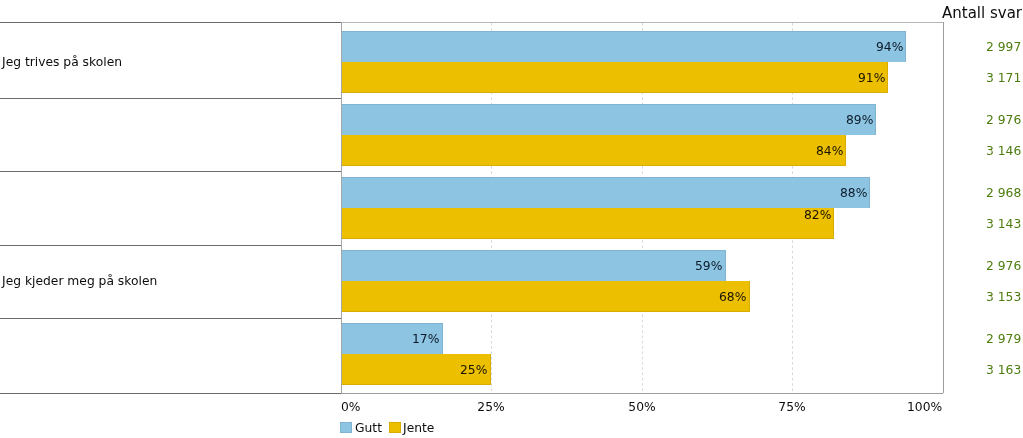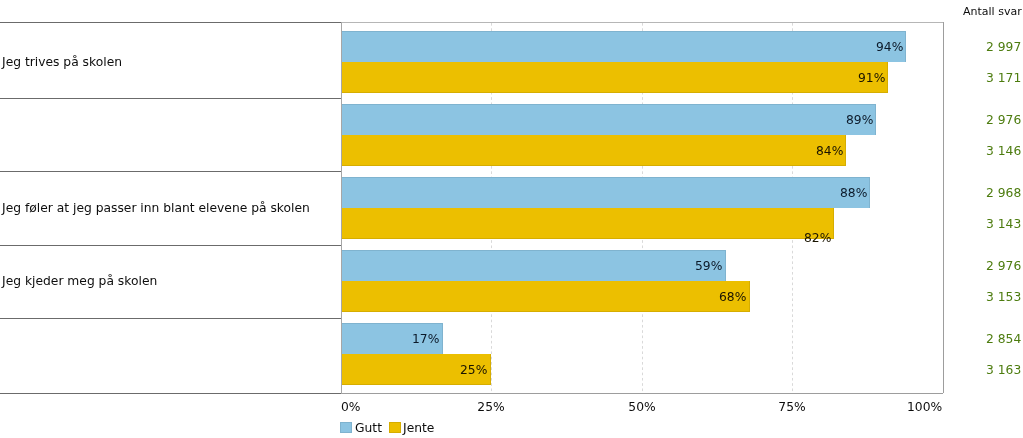--- a/index.html
+++ b/index.html
@@ -34,35 +34,34 @@
 
   
   .tick{position:absolute;font-size:12.3px;line-height:1;white-space:nowrap;color:#0d0d0d;}
 
   
   .legend-sw{position:absolute;width:11.5px;height:10.5px;box-sizing:border-box;border:1px solid;}
   .legend-tx{position:absolute;font-size:12.3px;line-height:1;white-space:nowrap;color:#0d0d0d;}
 
   
   .count{position:absolute;font-size:12.3px;line-height:1;white-space:nowrap;text-align:right;color:#4d7c0f;}
-  #counts-title{position:absolute;font-size:11px;line-height:1;white-space:nowrap;color:#0d0d0d;}
+  #counts-title{position:absolute;font-size:15px;line-height:1;white-space:nowrap;color:#0d0d0d;}
 </style>
 </head>
 <body>
 
 <div class="root">
   <div id="cat-table">
       <div class="cat-rule" style="top: 22.3px;"></div>
       <div class="cat-rule" style="top: 98.1px;"></div>
       <div class="cat-rule" style="top: 171.1px;"></div>
       <div class="cat-rule" style="top: 244.7px;"></div>
       <div class="cat-rule" style="top: 317.6px;"></div>
       <div class="cat-rule" style="top: 393.2px;"></div>
       <div class="cat-label" style="top: 56.3775px;">Jeg trives på skolen</div>
-      <div class="cat-label" style="top: 202.378px;">Jeg føler at jeg passer inn blant elevene på skolen</div>
       <div class="cat-label" style="top: 275.428px;">Jeg kjeder meg på skolen</div>
     </div>
   <div class="frame" id="plot-top" style="top: 22.3px;"></div>
   <div class="frame" id="plot-right" style="left: 942.5px; top: 22.3px; height: 370.9px;"></div>
   <div class="frame" id="plot-bottom" style="top: 393.2px;"></div>
   <div id="gridlayer">
       <div class="grid" style="left: 491px; top: 23.3px; height: 369.9px;"></div>
       <div class="grid" style="left: 642px; top: 23.3px; height: 369.9px;"></div>
       <div class="grid" style="left: 792px; top: 23.3px; height: 369.9px;"></div>
     </div>
@@ -76,31 +75,31 @@
       <div class="bar" style="left: 340.5px; top: 104.1px; height: 30.8px; width: 535.78px; background: rgb(140, 196, 226); border-style: solid; border-color: rgb(127, 179, 207); border-width: 1px 1px 0px;"></div>
       <div class="bar-val light" style="right: 149.92px; top: 114.078px;">89%</div>
       <div class="count" style="right: 1.6px; top: 113.878px;">2 976</div>
       <div class="bar" style="left: 340.5px; top: 134.9px; height: 31.3px; width: 505.68px; background: rgb(236, 191, 0); border-style: solid; border-color: rgb(214, 173, 0); border-width: 0px 1px 1px;"></div>
       <div class="bar-val dark" style="right: 180.02px; top: 145.128px;">84%</div>
       <div class="count" style="right: 1.6px; top: 144.928px;">3 146</div>
       <div class="bar" style="left: 340.5px; top: 176.7px; height: 31.1px; width: 529.76px; background: rgb(140, 196, 226); border-style: solid; border-color: rgb(127, 179, 207); border-width: 1px 1px 0px;"></div>
       <div class="bar-val light" style="right: 155.94px; top: 186.828px;">88%</div>
       <div class="count" style="right: 1.6px; top: 186.628px;">2 968</div>
       <div class="bar" style="left: 340.5px; top: 207.8px; height: 31.7px; width: 493.64px; background: rgb(236, 191, 0); border-style: solid; border-color: rgb(214, 173, 0); border-width: 0px 1px 1px;"></div>
-      <div class="bar-val dark" style="right: 192.06px; top: 232px; margin-left: 12px;">82%</div>
+      <div class="bar-val dark" style="right: 192.06px; top: 209px; margin-left: 12px;">82%</div>
       <div class="count" style="right: 1.6px; top: 218.028px;">3 143</div>
       <div class="bar" style="left: 340.5px; top: 250px; height: 31.2px; width: 385.28px; background: rgb(140, 196, 226); border-style: solid; border-color: rgb(127, 179, 207); border-width: 1px 1px 0px;"></div>
       <div class="bar-val light" style="right: 300.42px; top: 260.178px;">59%</div>
       <div class="count" style="right: 1.6px; top: 259.978px;">2 976</div>
       <div class="bar" style="left: 340.5px; top: 281.2px; height: 31.1px; width: 409.36px; background: rgb(236, 191, 0); border-style: solid; border-color: rgb(214, 173, 0); border-width: 0px 1px 1px;"></div>
       <div class="bar-val dark" style="right: 276.34px; top: 291.328px;">68%</div>
       <div class="count" style="right: 1.6px; top: 291.128px;">3 153</div>
       <div class="bar" style="left: 340.5px; top: 323px; height: 30.9px; width: 102.34px; background: rgb(140, 196, 226); border-style: solid; border-color: rgb(127, 179, 207); border-width: 1px 1px 0px;"></div>
       <div class="bar-val light" style="right: 583.36px; top: 333.028px;">17%</div>
-      <div class="count" style="right: 1.6px; top: 332.828px;">2 854</div>
+      <div class="count" style="right: 1.6px; top: 332.828px;">2 979</div>
       <div class="bar" style="left: 340.5px; top: 353.9px; height: 31.5px; width: 150.5px; background: rgb(236, 191, 0); border-style: solid; border-color: rgb(214, 173, 0); border-width: 0px 1px 1px;"></div>
       <div class="bar-val dark" style="right: 535.2px; top: 364.228px;">25%</div>
       <div class="count" style="right: 1.6px; top: 364.028px;">3 163</div>
       <div class="tick" style="top: 400.661px; left: 341px;">0%</div>
       <div class="tick" style="top: 400.661px; left: 491px; transform: translateX(-50%);">25%</div>
       <div class="tick" style="top: 400.661px; left: 641.5px; transform: translateX(-50%);">50%</div>
       <div class="tick" style="top: 400.661px; left: 792px; transform: translateX(-50%);">75%</div>
       <div class="tick" style="top: 400.661px; right: 80.5px;">100%</div>
       <div class="legend-sw" style="left: 340.3px; top: 422.3px; background: rgb(140, 196, 226); border-color: rgb(127, 179, 207);"></div>
       <div class="legend-tx" style="left: 354.5px; top: 421.861px;">Gutt</div>

